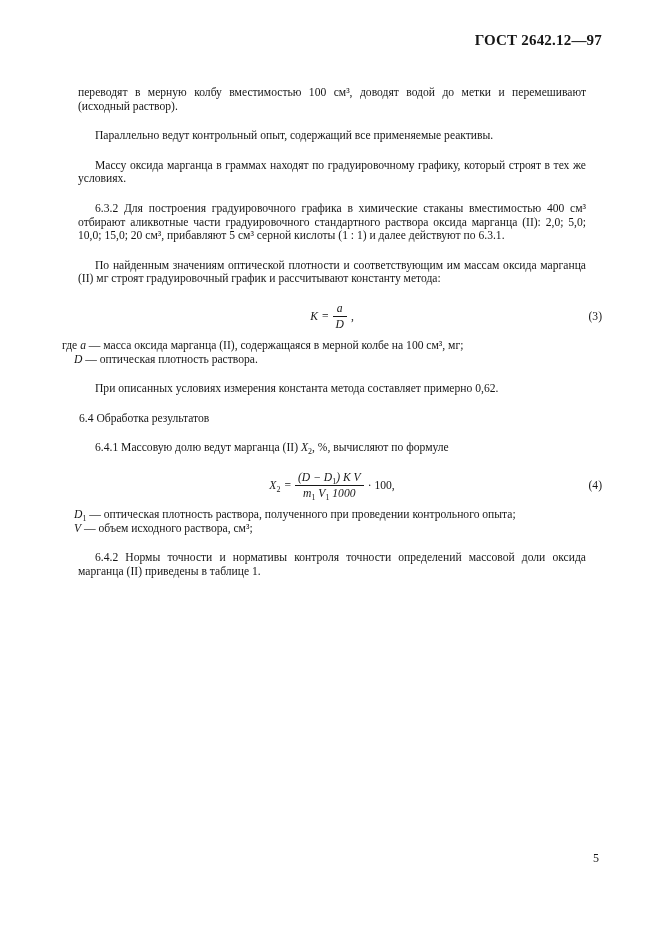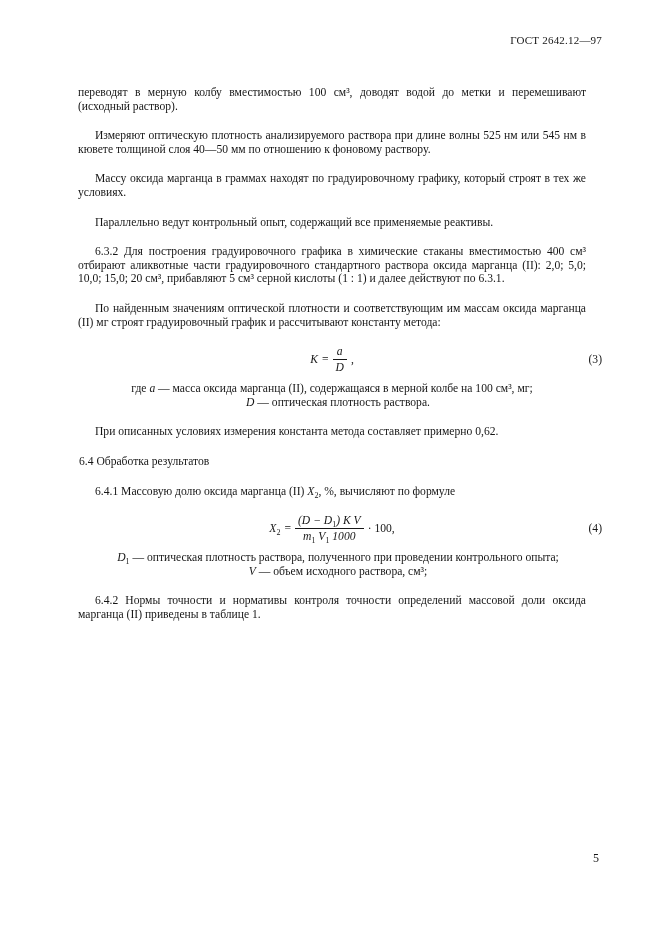--- a/index.html
+++ b/index.html
@@ -12,22 +12,22 @@
     font-family: "Liberation Serif", "DejaVu Serif", serif;
     color: #161616;
     font-size: 11.6px;
     line-height: 13.6px;
     overflow: hidden;
   }
   .doc-header {
     position: absolute;
     top: 34px;
     right: 59px;
-    font-weight: normal;
-    font-size: 11px;
+    font-weight: bold;
+    font-size: 15px;
     letter-spacing: 0.2px;
   }
   .content {
     position: absolute;
     top: 70px;
     left: 62px;
     width: 540px;
     text-align: justify;
   }
   p.para { margin: 16px; text-indent: 17px; }
@@ -53,44 +53,43 @@
     padding: 0 3px 1px 3px;
   }
   .frac .den { display: block; padding: 1px 3px 0 3px; }
   .frac i, .deflist i, .inline-var { font-style: italic; }
   .f-num {
     position: absolute;
     right: 0;
     top: 50%;
     transform: translateY(-50%);
   }
-  .deflist { margin: 0; text-align: center; }
+  .deflist { margin: 0; text-align: left; }
   .defitem { margin: 0; }
   .defitem.shift { padding-left: 12px; }
   sub { font-size: 8px; line-height: 0; }
   .page-number {
     position: absolute;
     right: 62px;
     bottom: 70px;
     font-size: 12px;
   }
 </style>
 </head>
 <body>
 
 <div class="page">
 
   <div class="doc-header">ГОСТ 2642.12—97</div>
 
   <div class="content">
 
     <p class="para noindent">переводят в мерную колбу вместимостью 100 см³, доводят водой до метки и перемешивают (исходный раствор).</p>
-    <p class="para">Измеряют оптическую плотность анализируемого раствора при длине волны 525 нм или 545 нм в кювете толщиной слоя 40—50 мм по отношению к фоновому раствору.</p>
+    <p class="para">Параллельно ведут контрольный опыт, содержащий все применяемые реактивы.</p>
     <p class="para">Массу оксида марганца в граммах находят по градуировочному графику, который строят в тех же условиях.</p>
-    <p class="para">Параллельно ведут контрольный опыт, содержащий все применяемые реактивы.</p>
     <p class="para">6.3.2 Для построения градуировочного графика в химические стаканы вместимостью 400 см³ отбирают аликвотные части градуировочного стандартного раствора оксида марганца (II): 2,0; 5,0; 10,0; 15,0; 20 см³, прибавляют 5 см³ серной кислоты (1 : 1) и далее действуют по 6.3.1.</p>
     <p class="para">По найденным значениям оптической плотности и соответствующим им массам оксида марганца (II) мг строят градуировочный график и рассчитывают константу метода:</p>
 
     <div class="formula">
       <span class="f-body">
         <i>K</i>
         <span>=</span>
         <span class="frac">
           <span class="num"><i>a</i></span>
           <span class="den"><i>D</i></span>
@@ -100,21 +99,21 @@
       <span class="f-num">(3)</span>
     </div>
 
     <div class="deflist">
       <p class="defitem"><span>где </span><i>a</i><sub></sub><span> — масса оксида марганца (II), содержащаяся в мерной колбе на 100 см³, мг;</span></p>
       <p class="defitem shift"><span></span><i>D</i><sub></sub><span> — оптическая плотность раствора.</span></p>
     </div>
 
     <p class="para">При описанных условиях измерения константа метода составляет примерно 0,62.</p>
     <p class="heading">6.4 Обработка результатов</p>
-    <p class="para"><span>6.4.1 Массовую долю оксида марганца (II) </span><i class="inline-var">X</i><sub>2</sub><span>, %, вычисляют по формуле</span></p>
+    <p class="para"><span>6.4.1 Массовую долю ведут марганца (II) </span><i class="inline-var">X</i><sub>2</sub><span>, %, вычисляют по формуле</span></p>
 
     <div class="formula">
       <span class="f-body">
         <span><i>X</i><sub>2</sub></span>
         <span>=</span>
         <span class="frac">
           <span class="num"><i>(D − D</i><sub>1</sub><i>) K V</i></span>
           <span class="den"><i>m</i><sub>1</sub><i> V</i><sub>1</sub><i> 1000</i></span>
         </span>
         <span>· 100,</span>

